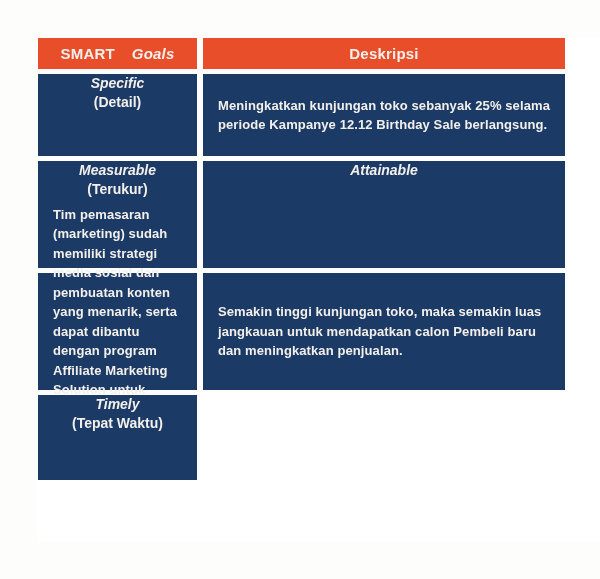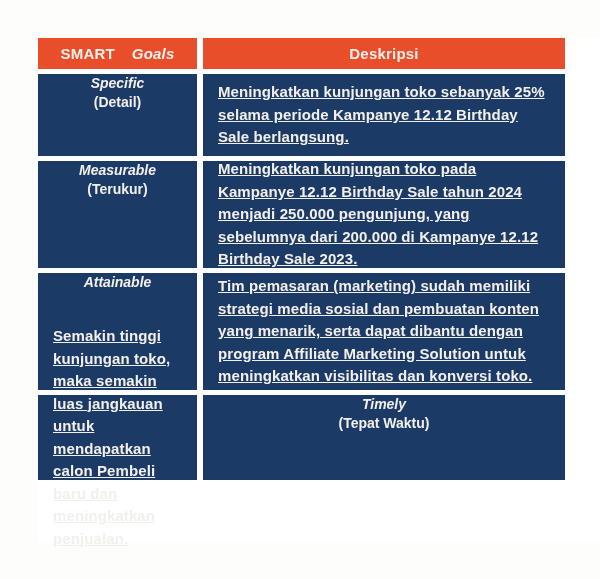--- a/index.html
+++ b/index.html
@@ -48,25 +48,24 @@
     justify-content:flex-start;
     text-align:center;
     font-weight:bold;
     font-size:14px;
     line-height:1.35;
     padding:0 6px;
   }
   .cell.term .term-name{font-style:italic;}
   .cell.desc{
     font-weight:bold;
-    font-size:15px;
+    font-size:13px;
     line-height:1.5;
     padding:6px 14px 6px 15px;
     letter-spacing:.1px;
-    text-decoration:underline;
   }
 </style>
 </head>
 <body>
 
 <div class="smart-table">
 
   <div class="cell head">
     <span>SMART</span>
     <span class="italic">Goals</span>
@@ -80,23 +79,20 @@
     <span class="term-translation">(Detail)</span>
   </div>
   <div class="cell desc">
     <span>Meningkatkan kunjungan toko sebanyak 25% selama periode Kampanye 12.12 Birthday Sale berlangsung.</span>
   </div>
 
   <div class="cell term">
     <span class="term-name">Measurable</span>
     <span class="term-translation">(Terukur)</span>
   </div>
-  <div class="cell desc">
-    <span>Meningkatkan kunjungan toko pada Kampanye 12.12 Birthday Sale tahun 2024 menjadi 250.000 pengunjung, yang sebelumnya dari 200.000 di Kampanye 12.12 Birthday Sale 2023.</span>
-  </div>
 
   <div class="cell term">
     <span class="term-name">Attainable</span>
   </div>
   <div class="cell desc">
     <span>Tim pemasaran (marketing) sudah memiliki strategi media sosial dan pembuatan konten yang menarik, serta dapat dibantu dengan program Affiliate Marketing Solution untuk meningkatkan visibilitas dan konversi toko.</span>
   </div>
 
   <div class="cell desc">
     <span>Semakin tinggi kunjungan toko, maka semakin luas jangkauan untuk mendapatkan calon Pembeli baru dan meningkatkan penjualan.</span>

